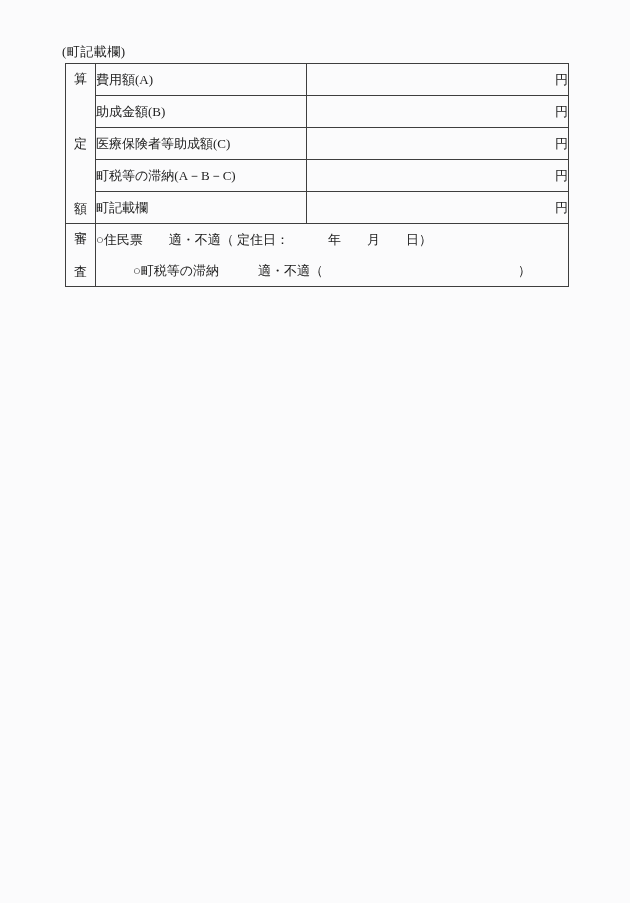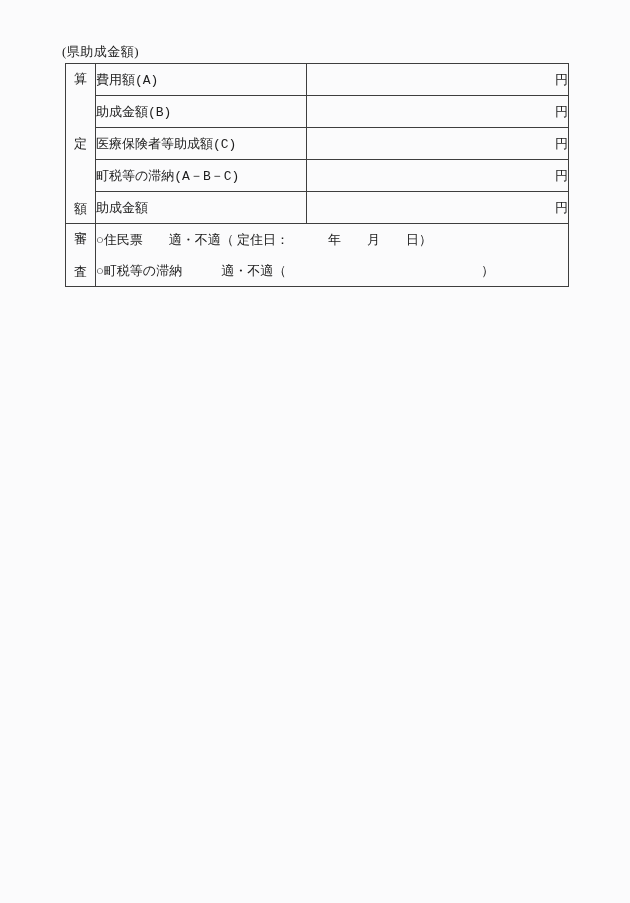--- a/index.html
+++ b/index.html
@@ -51,41 +51,41 @@
     align-items: center;
     justify-content: space-between;
     padding: 8px 0;
   }
   .vlabel-inner span {
     line-height: 1;
   }
   td.item {
     padding-left: 7px;
     white-space: pre;
-    font-family: Liberation Mono, monospace;
   }
   td.unit {
     text-align: right;
     padding-right: 57px;
   }
   td.review {
     padding-left: 7px;
     white-space: pre;
   }
   tr.review-top td.review {
     border-bottom-style: hidden;
   }
   tr.review-bottom td.review {
     border-top-style: hidden;
+    text-align: center;
   }
 </style>
 </head>
 <body>
 
-<div class="note">(県助成金額)</div>
+<div class="note">(町記載欄)</div>
 
 <table class="form-table">
   <colgroup>
     <col style="width:30px">
     <col style="width:211px">
     <col style="width:262px">
   </colgroup>
   <tbody>
     <tr>
       <td class="vlabel" rowspan="5">
@@ -104,21 +104,21 @@
     </tr>
     <tr>
       <td class="item">医療保険者等助成額(C)</td>
       <td class="unit">円</td>
     </tr>
     <tr>
       <td class="item">町税等の滞納(A－B－C)</td>
       <td class="unit">円</td>
     </tr>
     <tr>
-      <td class="item">助成金額</td>
+      <td class="item">町記載欄</td>
       <td class="unit">円</td>
     </tr>
     <tr class="review-top">
       <td class="vlabel" rowspan="2">
         <div class="vlabel-inner">
           <span>審</span>
           <span>査</span>
         </div>
       </td>
       <td class="review" colspan="2">○住民票　　適・不適（ 定住日：　　　年　　月　　日）</td>

